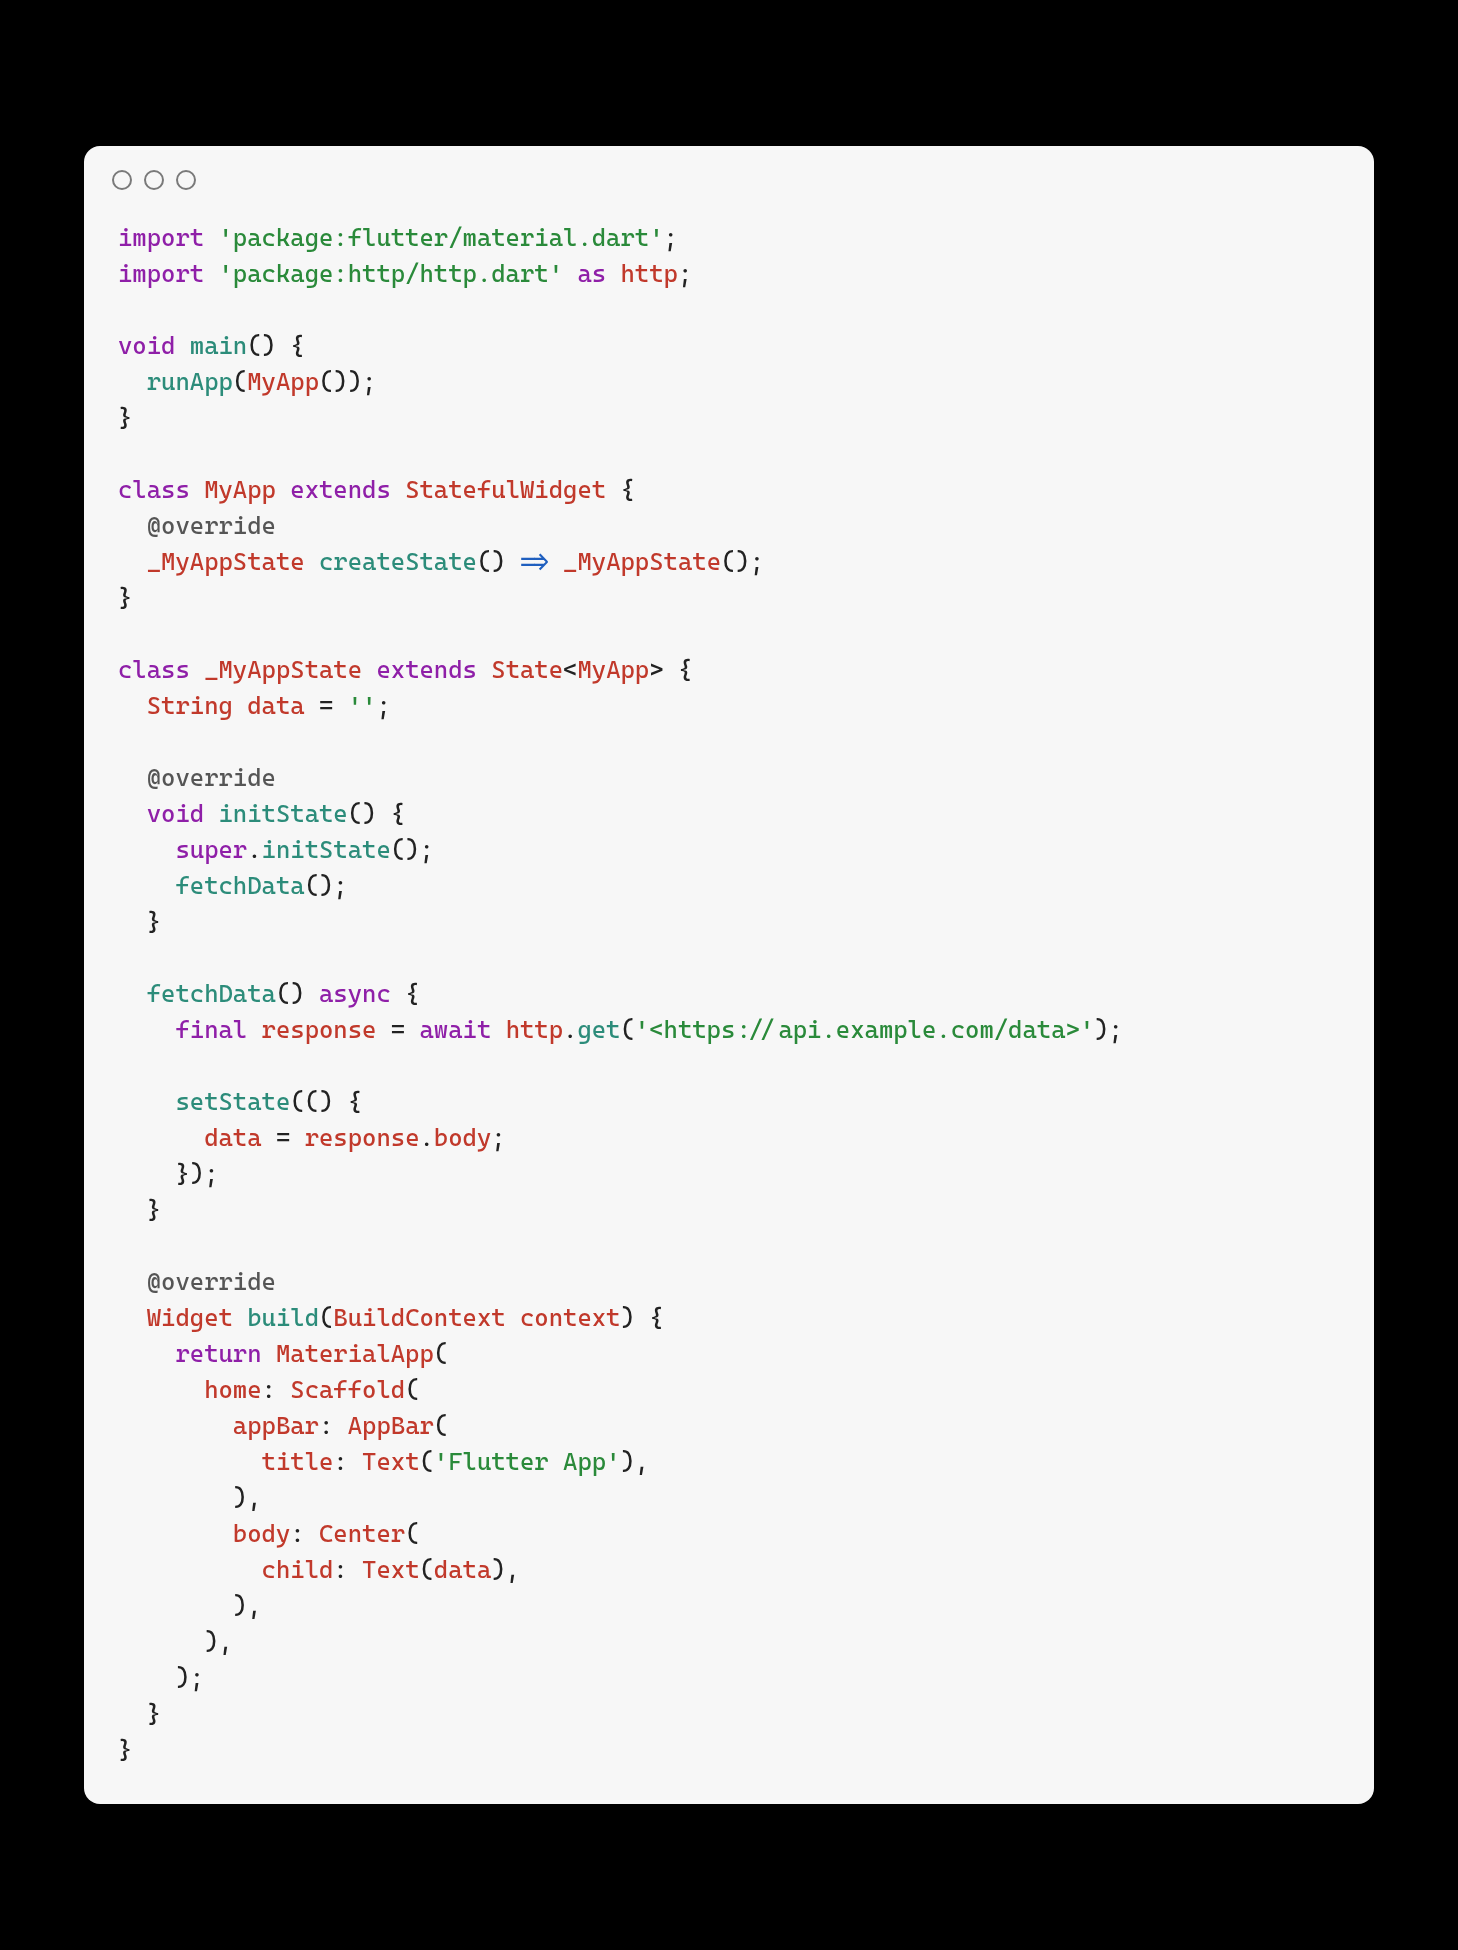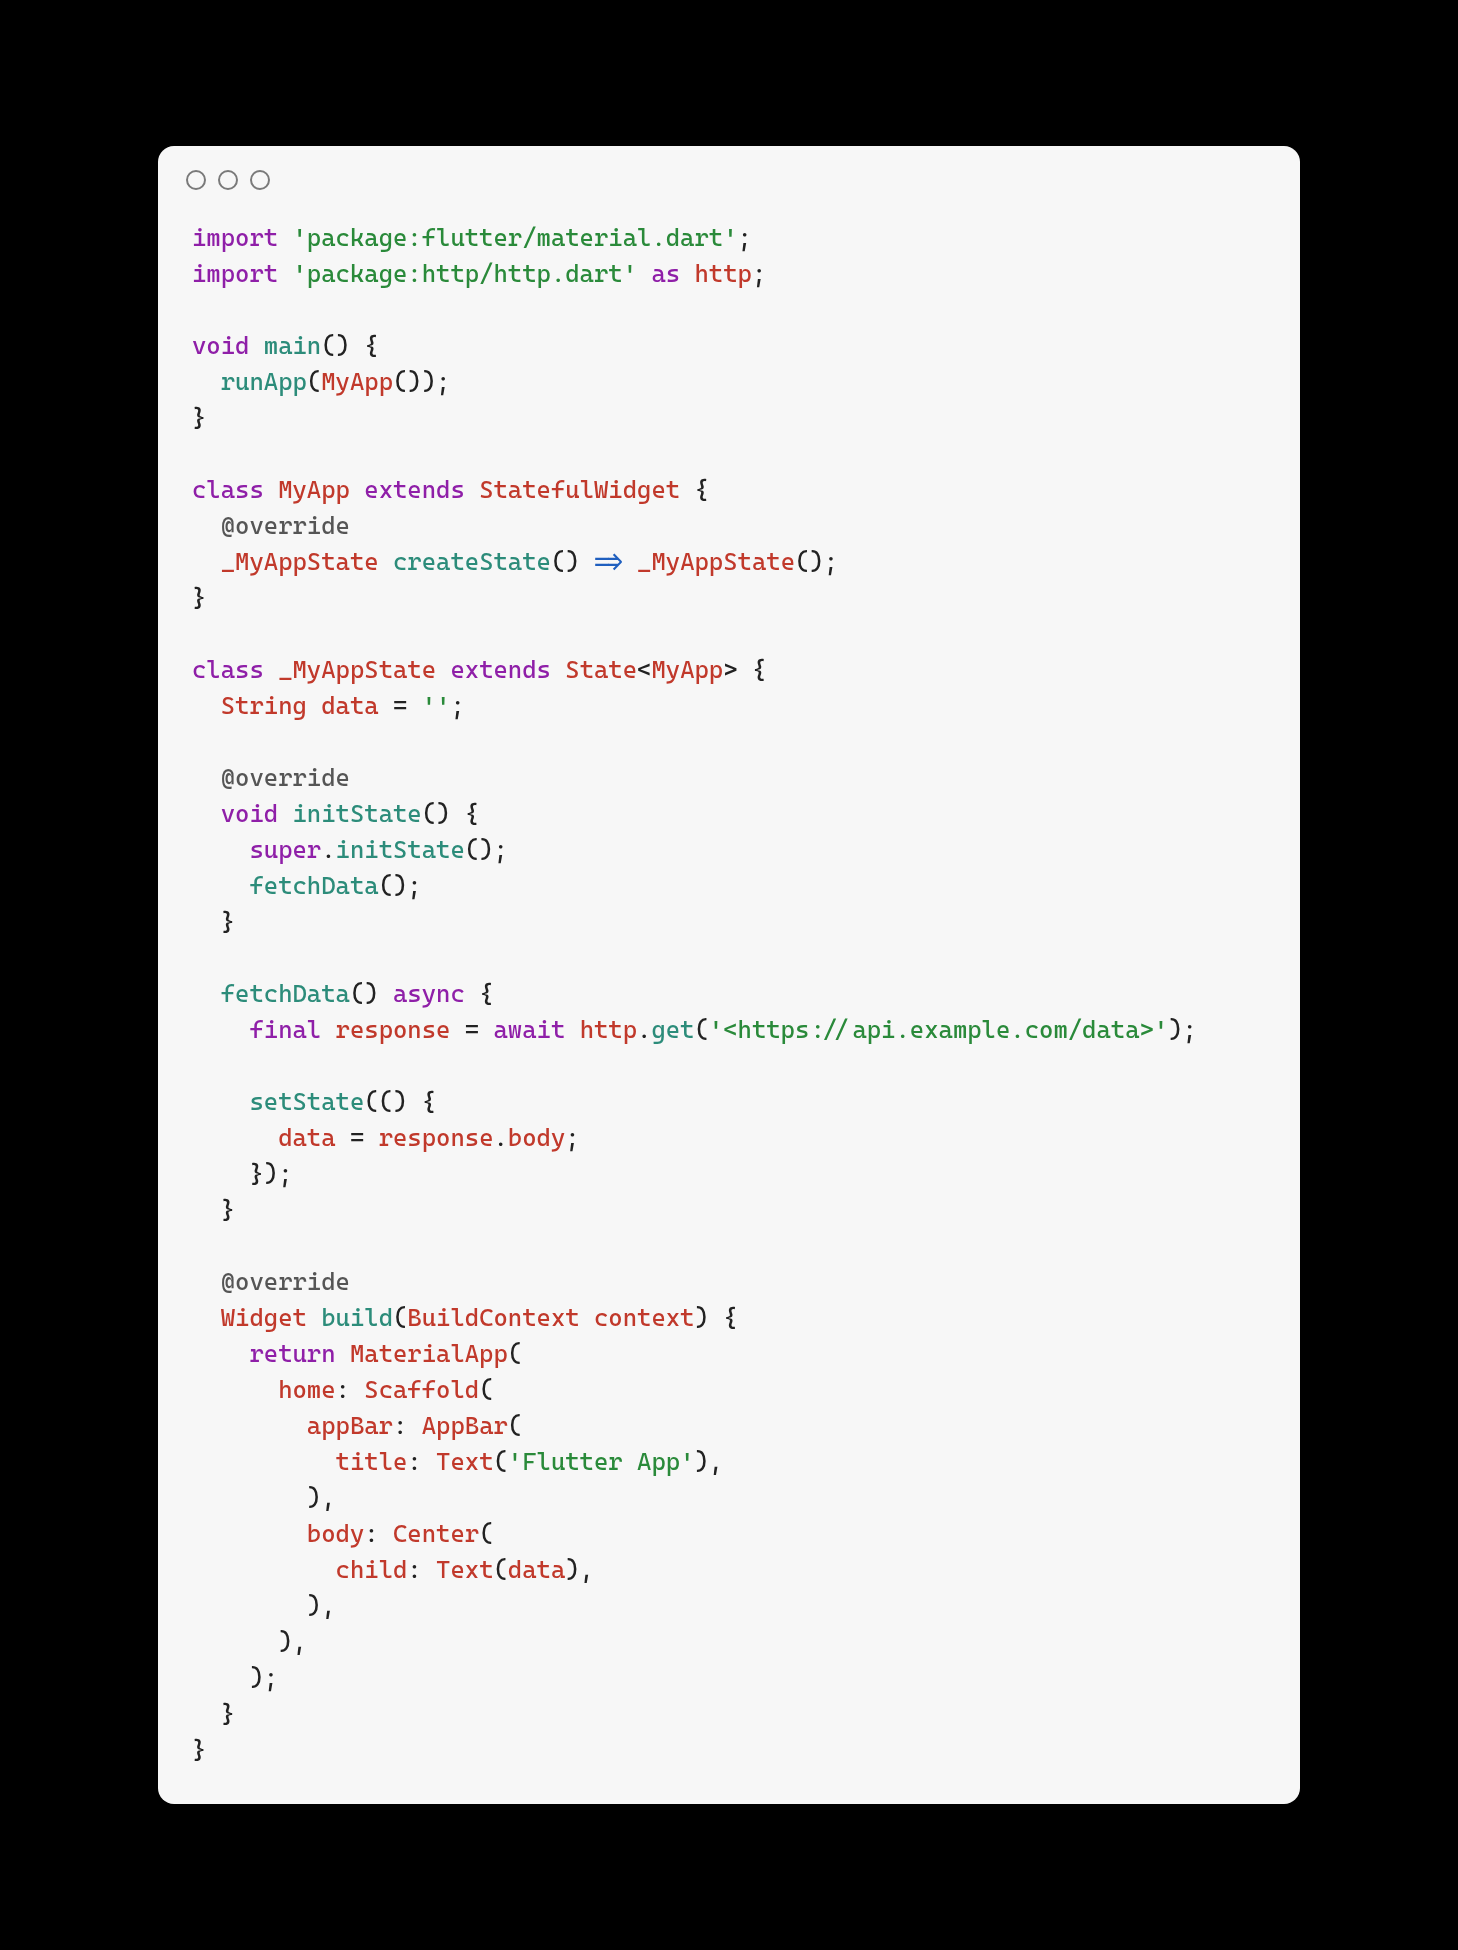--- a/index.html
+++ b/index.html
@@ -7,21 +7,21 @@
     background: #000;
     width: 1458px;
     height: 1950px;
     display: flex;
     align-items: center;
     justify-content: center;
     font-family: ui-monospace, "SF Mono", "Cascadia Code", Menlo, Consolas, monospace;
   }
   .window {
     background: #f7f7f7;
-    width: 1142px;
+    width: 1290px;
     border-radius: 16px;
     box-shadow: 0 10px 40px rgba(0,0,0,0.5);
     overflow: hidden;
   }
   .titlebar {
     display: flex;
     gap: 12px;
     padding: 24px 28px 10px 28px;
   }
   .dot {

